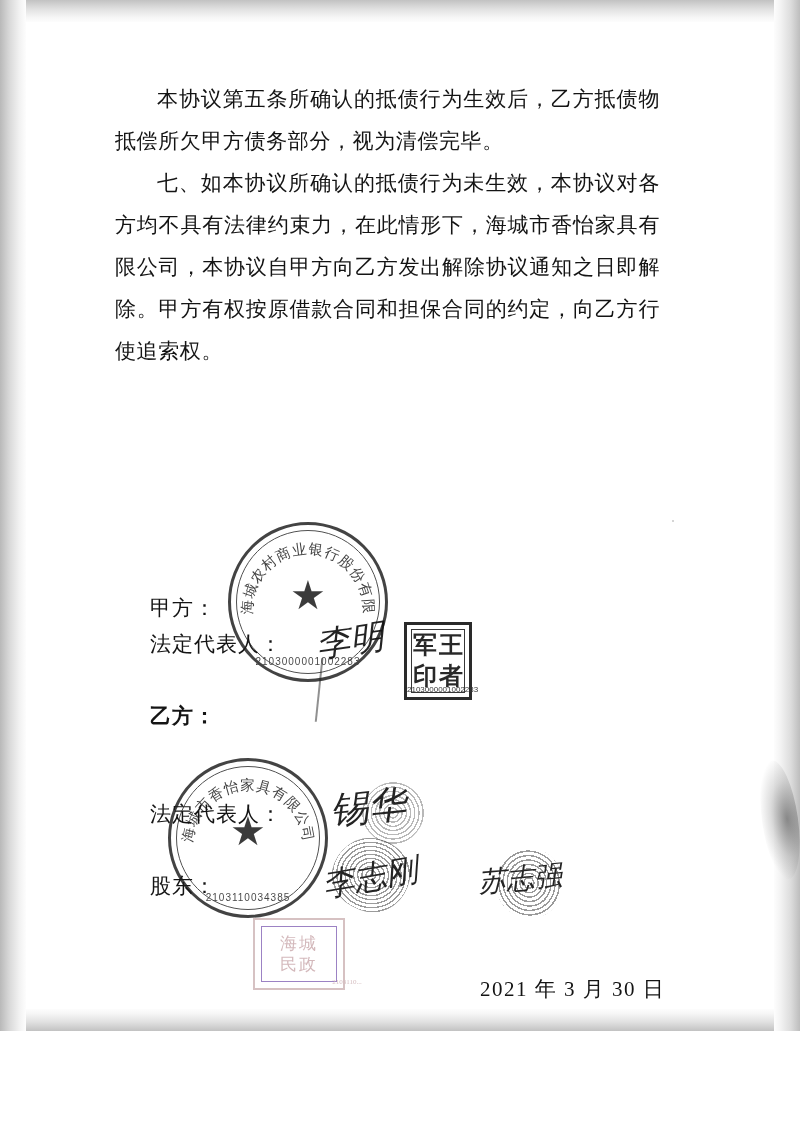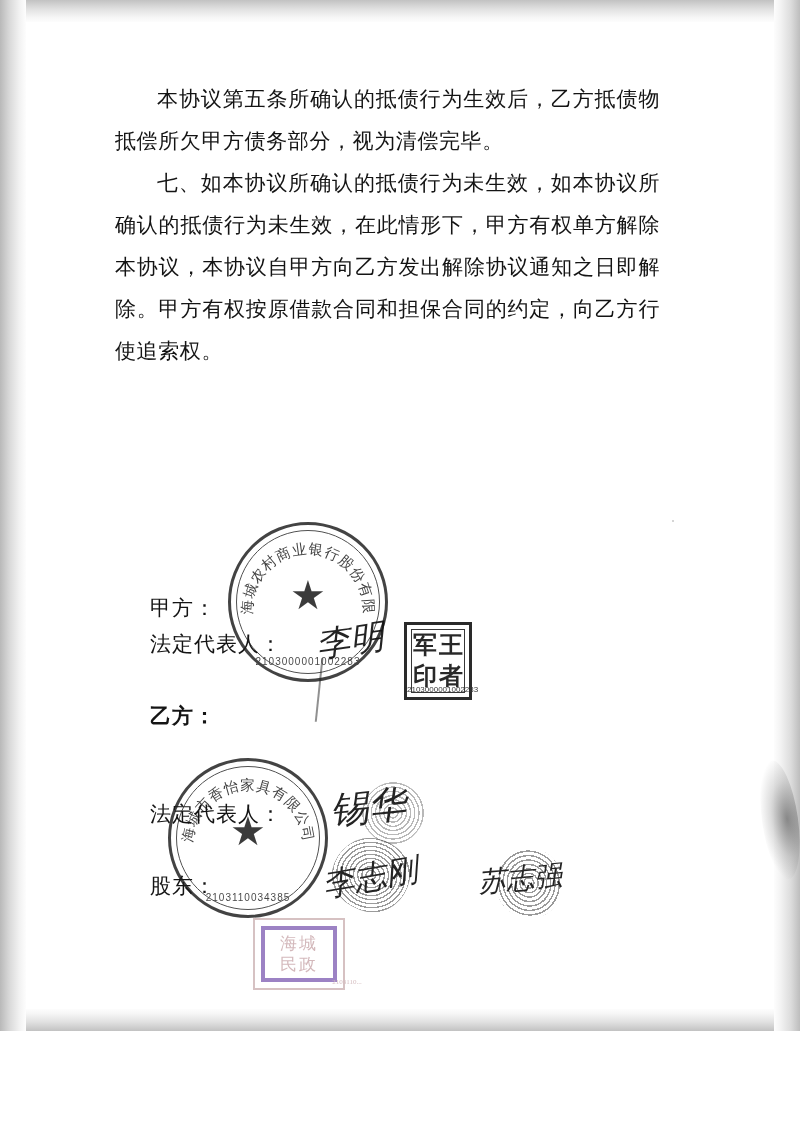--- a/index.html
+++ b/index.html
@@ -171,21 +171,21 @@
 
   .faint-square-seal {
     position: absolute;
     border: 2px solid #b58f92;
     box-sizing: border-box;
     opacity: 0.55;
   }
   .faint-square-seal .fs-inner {
     position: absolute;
     left: 6px; top: 6px; right: 6px; bottom: 6px;
-    border: 4px solid #4c1d95;
+    border: 1px solid #4c1d95;
     color: #b07f84;
     font-size: 17px;
     display: flex;
     align-items: center;
     justify-content: center;
     flex-direction: column;
     line-height: 1.25;
     letter-spacing: 2px;
   }
   .faint-square-seal .fs-num {
@@ -238,21 +238,21 @@
 <div class="page">
 
   <div class="paper"></div>
   <div class="scan-edge-top"></div>
   <div class="scan-edge-bottom"></div>
   <div class="scan-edge-left"></div>
   <div class="scan-edge-right"></div>
 
   <div class="body-text">
     <p class="para">本协议第五条所确认的抵债行为生效后，乙方抵债物抵偿所欠甲方债务部分，视为清偿完毕。</p>
-    <p class="para">七、如本协议所确认的抵债行为未生效，如本协议所确认的抵债行为未生效，在此情形下，甲方有权单方解除本协议，本协议自甲方向乙方发出解除协议通知之日即解除。甲方有权按原借款合同和担保合同的约定，向乙方行使追索权。</p>
+    <p class="para">七、如本协议所确认的抵债行为未生效，本协议对各方均不具有法律约束力，在此情形下，海城市香怡家具有限公司，本协议自甲方向乙方发出解除协议通知之日即解除。甲方有权按原借款合同和担保合同的约定，向乙方行使追索权。</p>
   </div>
 
   <div class="sig-line" style="left:150px; top:548px;margin-top:46px;">甲方：</div>
   <div class="sig-line" style="left:150px; top:630px;">法定代表人：</div>
   <div class="sig-line" style="left:150px; top:702px;font-weight:bold;">乙方：</div>
   <div class="sig-line" style="left:150px; top:800px;">法定代表人：</div>
   <div class="sig-line" style="left:150px; top:872px;">股东：</div>
 
   <div class="round-seal" style="left:228px; top:522px; width:160px; height:160px;">
     <div class="inner-ring"></div>
@@ -311,15 +311,16 @@
 
   <div class="fingerprint" style="left:332px; top:838px; width:78px; height:74px; transform: rotate(12deg);"></div>
   <div class="fingerprint" style="left:496px; top:848px; width:66px; height:70px; transform: rotate(-14deg);"></div>
   <div class="fingerprint" style="left:362px; top:782px; width:62px; height:62px; transform: rotate(20deg); opacity:0.6;"></div>
 
   <div class="edge-smudge"></div>
 
   <div class="speck" style="left:120px; top:345px; width:3px; height:3px;"></div>
   <div class="speck" style="left:672px; top:520px; width:2px; height:2px;"></div>
 
+  <div class="date-line">2021 年 3 月 30 日</div>
 
   <div class="page-number">4</div>
 </div>
 
 </body></html>

